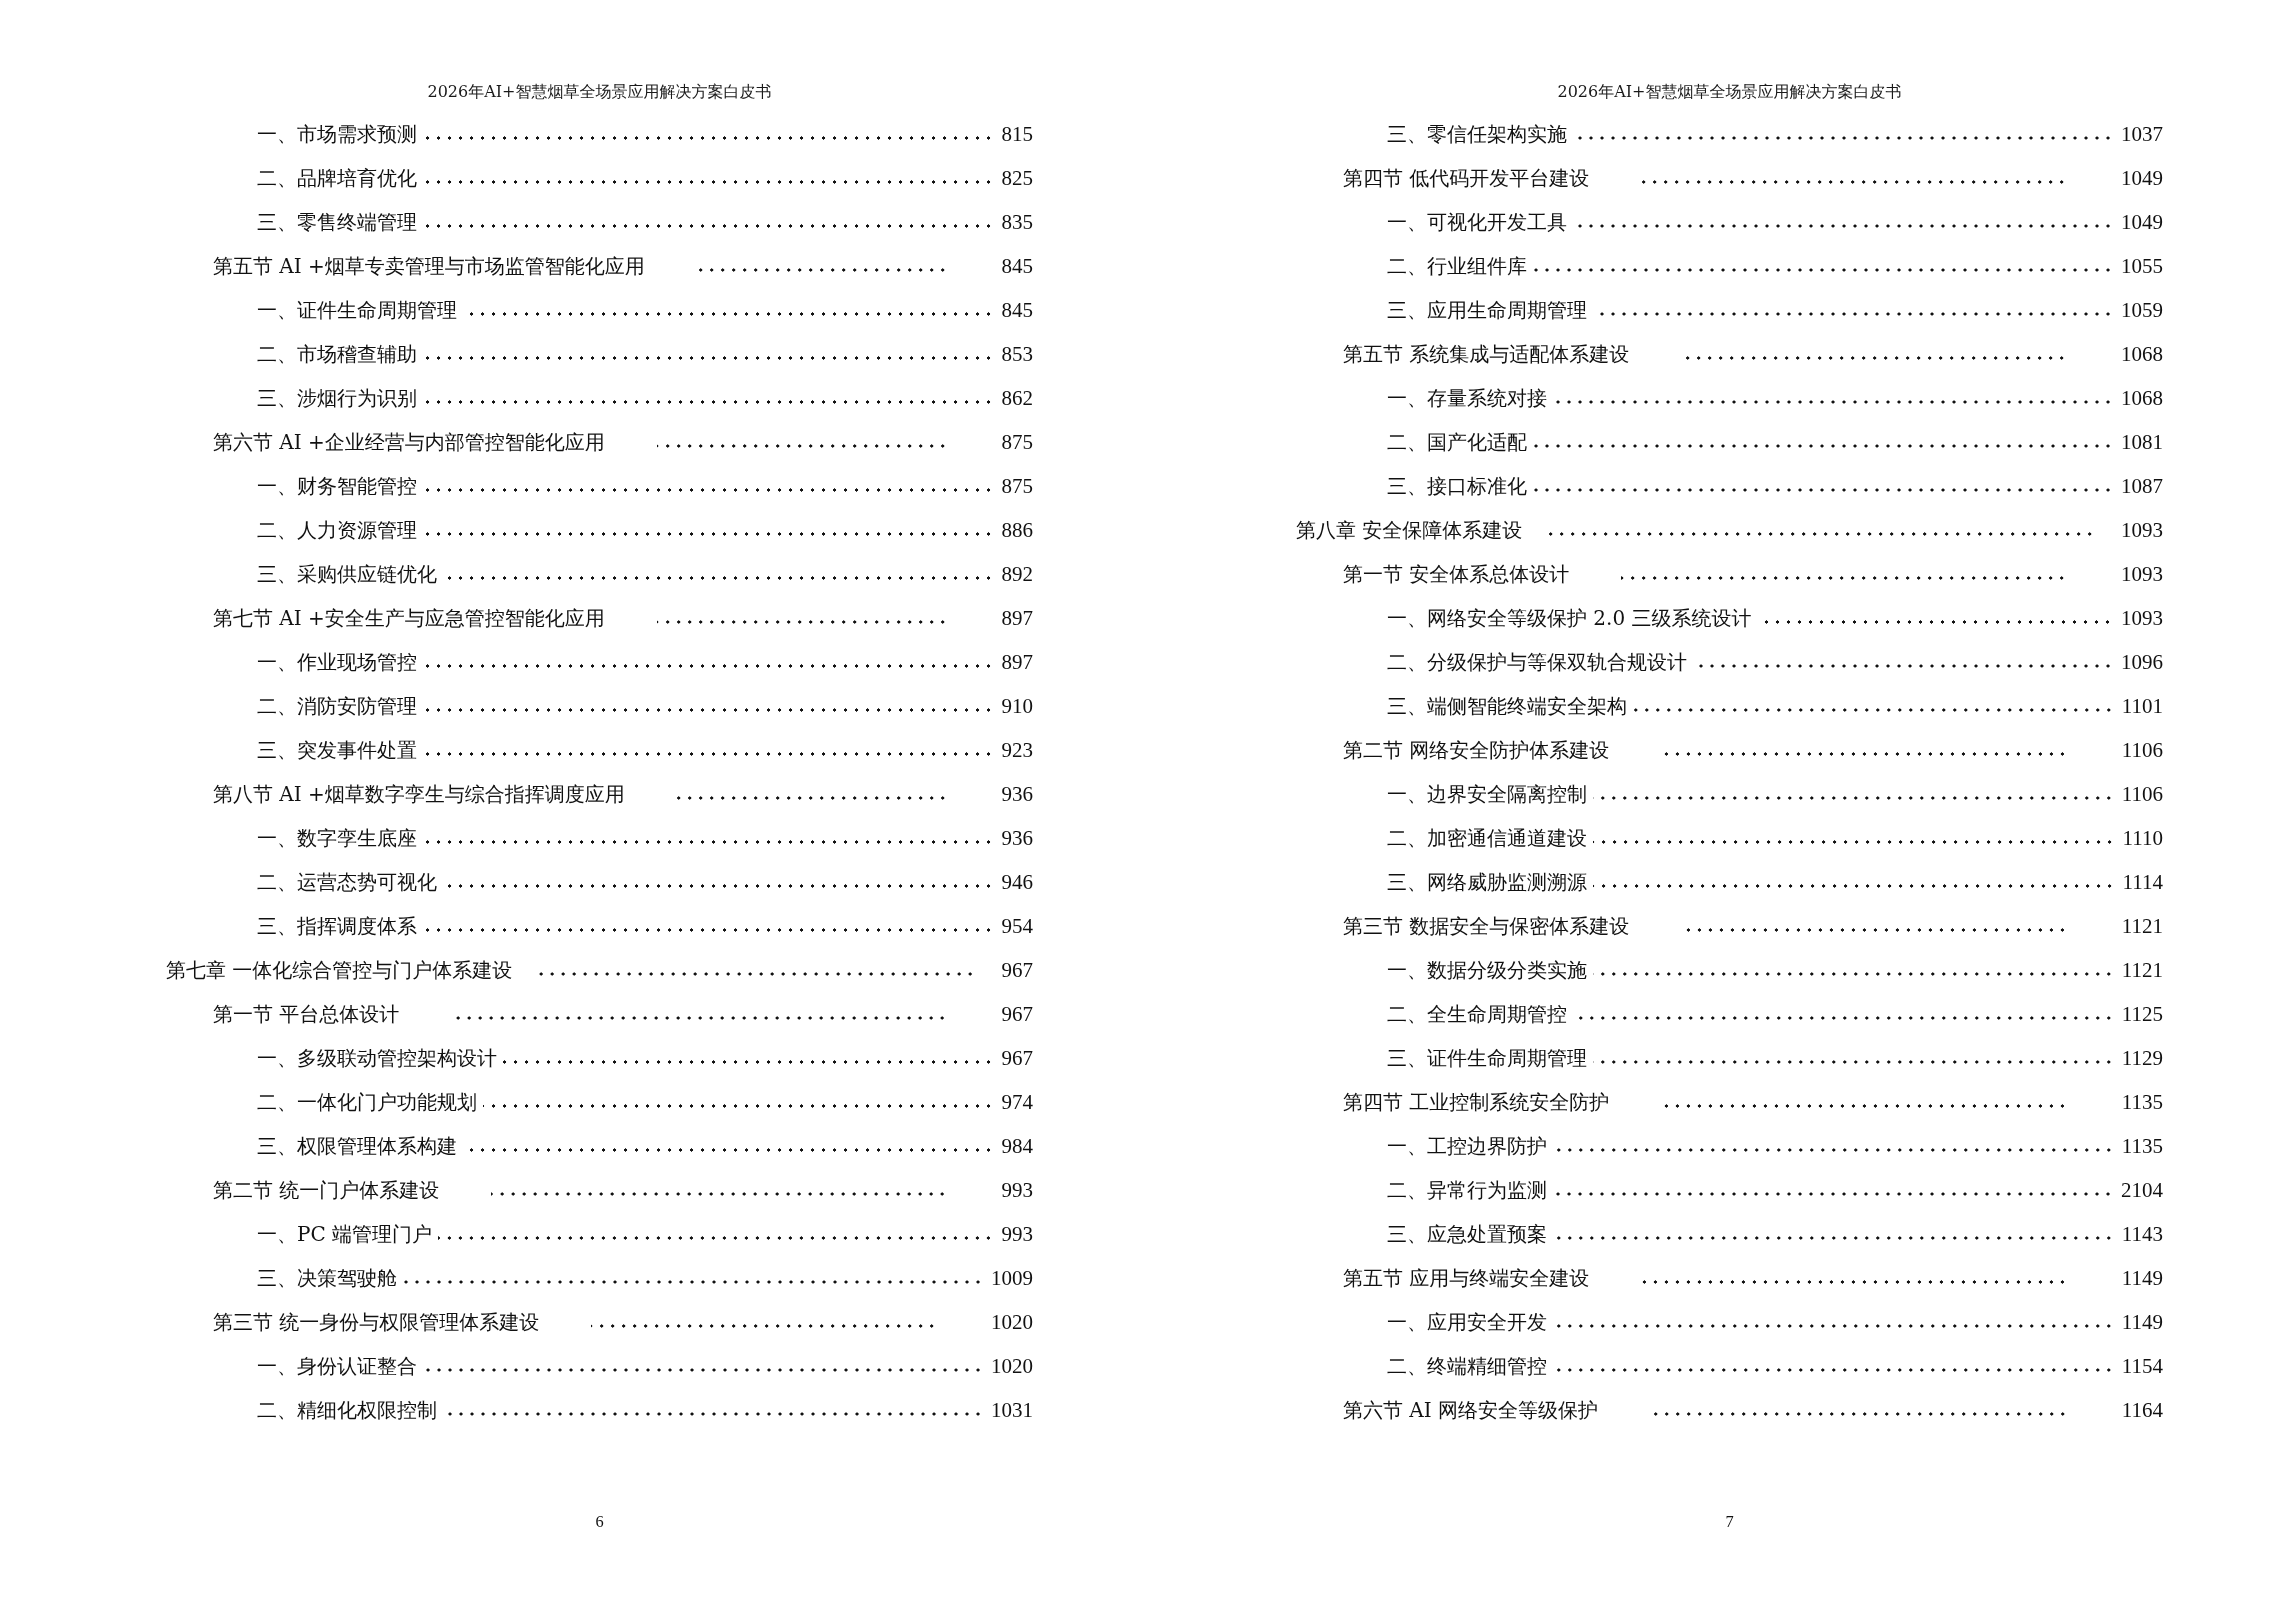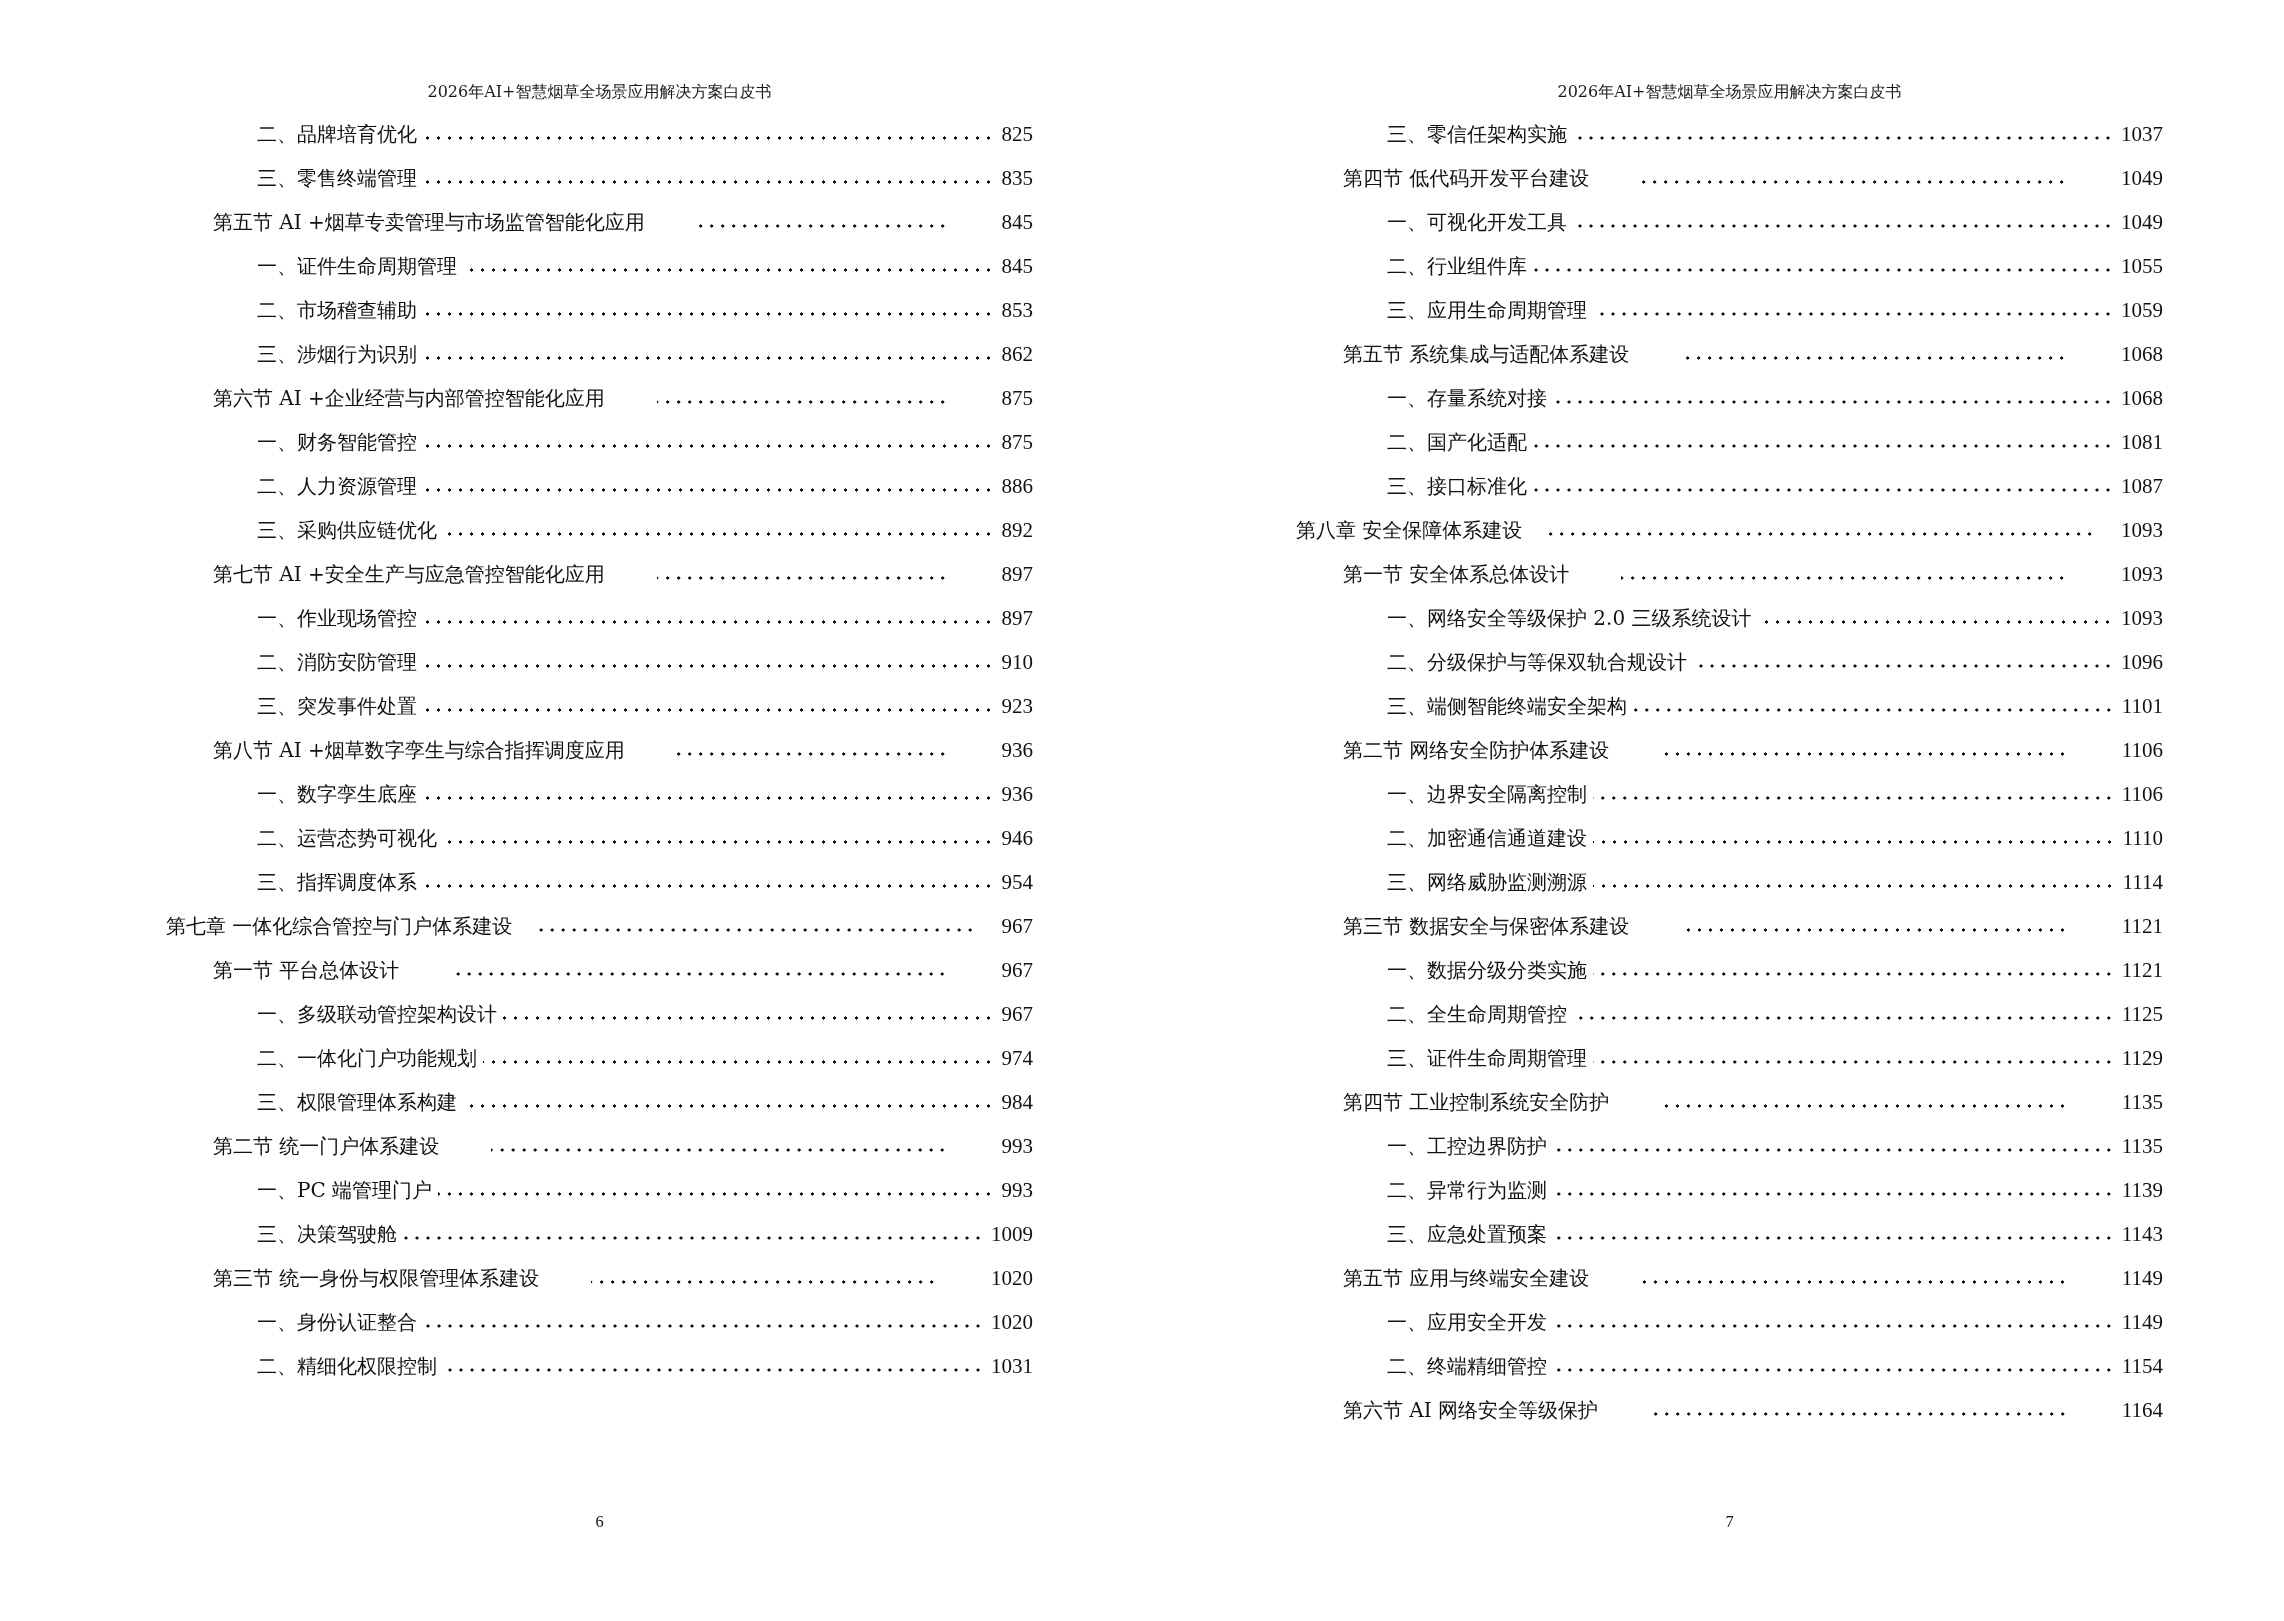--- a/index.html
+++ b/index.html
@@ -36,20 +36,25 @@
     font-family: "Liberation Serif", "DejaVu Serif", serif; font-size: 16.4px; line-height: 21px; color: #111;
   }
 </style>
 </head>
 <body>
 
 <div class="page left">
   <div class="running-header">2026年AI+智慧烟草全场景应用解决方案白皮书</div>
   <ul class="toc">
       <li class="toc-row level-2">
+        <span class="toc-title">一、市场需求预测</span>
+        <span class="toc-leader"></span>
+        <span class="toc-page">815</span>
+      </li>
+      <li class="toc-row level-2">
         <span class="toc-title">二、品牌培育优化</span>
         <span class="toc-leader"></span>
         <span class="toc-page">825</span>
       </li>
       <li class="toc-row level-2">
         <span class="toc-title">三、零售终端管理</span>
         <span class="toc-leader"></span>
         <span class="toc-page">835</span>
       </li>
       <li class="toc-row level-1">
@@ -310,21 +315,21 @@
         <span class="toc-page">1135</span>
       </li>
       <li class="toc-row level-2">
         <span class="toc-title">一、工控边界防护</span>
         <span class="toc-leader"></span>
         <span class="toc-page">1135</span>
       </li>
       <li class="toc-row level-2">
         <span class="toc-title">二、异常行为监测</span>
         <span class="toc-leader"></span>
-        <span class="toc-page">1139</span>
+        <span class="toc-page">2104</span>
       </li>
       <li class="toc-row level-2">
         <span class="toc-title">三、应急处置预案</span>
         <span class="toc-leader"></span>
         <span class="toc-page">1143</span>
       </li>
       <li class="toc-row level-1">
         <span class="toc-title">第五节 应用与终端安全建设</span>
         <span class="toc-leader"></span>
         <span class="toc-page">1149</span>

